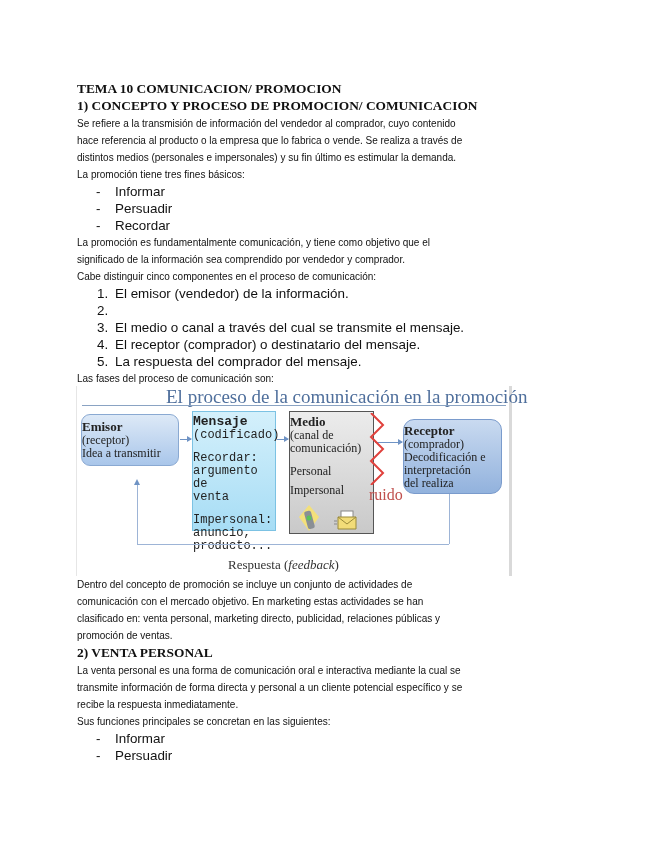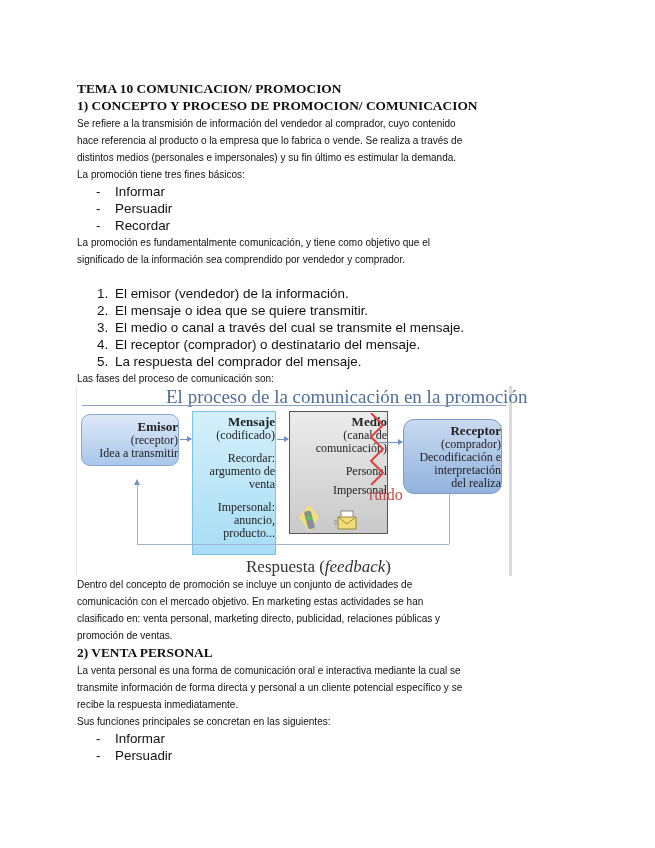--- a/index.html
+++ b/index.html
@@ -10,33 +10,33 @@
   .bullet { position: absolute; left: 96px; font-family: "Liberation Sans", sans-serif; font-size: 13.4px; color: #111; line-height: 17px; }
   .bullet-text { position: absolute; left: 115px; font-family: "Liberation Sans", sans-serif; font-size: 13.4px; color: #111; white-space: nowrap; line-height: 17px; }
   .num { position: absolute; left: 97px; font-family: "Liberation Sans", sans-serif; font-size: 13.4px; color: #111; line-height: 17px; }
 
   
   .diagram { position: absolute; left: 76px; top: 386px; width: 430px; height: 190px; background: #fff; font-family: "Liberation Serif", serif; }
   .diagram .frame-right { position: absolute; left: 433px; top: 0; width: 3px; height: 190px; background: #d9d9d9; }
   .diagram .frame-left { position: absolute; left: 0; top: 0; width: 1px; height: 190px; background: #e6e6e6; }
   .d-title { position: absolute; left: 90px; top: 0; font-size: 19px; color: #4f6f9c; white-space: nowrap; }
   .d-rule { position: absolute; left: 6px; top: 19px; width: 424px; height: 1px; background: #8aa3c3; }
-  .box { position: absolute; text-align: right; color: #222; font-size: 12px; line-height: 13px; box-sizing: border-box; }
+  .box { position: absolute; text-align: left; color: #222; font-size: 12px; line-height: 13px; box-sizing: border-box; }
   .box b { font-size: 13px; }
   .emisor { left: 5px; top: 28px; width: 98px; height: 52px; border-radius: 9px; background: linear-gradient(#dde9f7, #a9c6ea); border: 1px solid #8aa9d2; padding-top: 5px; }
-  .mensaje { left: 116px; top: 25px; width: 84px; height: 144px; background: linear-gradient(#d4f0fb, #a7ddf5); border: 1px solid #7cc2e3; padding-top: 3px; }
-  .medio { left: 213px; top: 25px; width: 99px; height: 123px; background: linear-gradient(#ececec, #c9c9c9); border: 1px solid #555; padding-top: 3px; }
+  .mensaje { left: 116px; top: 25px; width: 84px; height: 120px; background: linear-gradient(#d4f0fb, #a7ddf5); border: 1px solid #7cc2e3; padding-top: 3px; font-family: Liberation Mono, monospace; }
+  .medio { left: 213px; top: 25px; width: 85px; height: 123px; background: linear-gradient(#ececec, #c9c9c9); border: 1px solid #555; padding-top: 3px; }
   .receptor { left: 327px; top: 33px; width: 99px; height: 75px; border-radius: 11px; background: linear-gradient(#c9daf0, #92b2dd); border: 1px solid #7a9bcc; padding-top: 4px; }
   .arrow-h { position: absolute; height: 1px; background: #6f93c4; }
   .arrow-h::after { content: ""; position: absolute; right: -1px; top: -3px; border-left: 5px solid #6f93c4; border-top: 3.5px solid transparent; border-bottom: 3.5px solid transparent; }
   .fb-line-h { position: absolute; left: 61px; top: 158px; width: 312px; height: 1px; background: #9db4d6; }
   .fb-line-v1 { position: absolute; left: 61px; top: 98px; width: 1px; height: 60px; background: #9db4d6; }
   .fb-line-v2 { position: absolute; left: 373px; top: 108px; width: 1px; height: 50px; background: #9db4d6; }
   .fb-arrowhead { position: absolute; left: 58px; top: 93px; border-bottom: 6px solid #6f93c4; border-left: 3.5px solid transparent; border-right: 3.5px solid transparent; }
-  .feedback { position: absolute; left: 170px; top: 171px; font-size: 17px; color: #333; white-space: nowrap; }
+  .feedback { position: absolute; left: 152px; top: 171px; font-size: 13px; color: #333; white-space: nowrap; }
   .ruido { position: absolute; left: 293px; top: 100px; font-size: 16px; color: #c0504d; }
   .zig { position: absolute; left: 292px; top: 27px; }
   .icon-phone { position: absolute; left: 221px; top: 117px; }
   .icon-mail { position: absolute; left: 258px; top: 123px; }
 </style>
 </head>
 <body>
 
 <div class="page">
 
@@ -50,25 +50,25 @@
 
   <div class="bullet" style="top:183px">-</div>
   <div class="bullet-text" style="top:183px">Informar</div>
   <div class="bullet" style="top:200px">-</div>
   <div class="bullet-text" style="top:200px">Persuadir</div>
   <div class="bullet" style="top:217px">-</div>
   <div class="bullet-text" style="top:217px">Recordar</div>
 
   <div class="txt" style="top:234px">La promoción es fundamentalmente comunicación, y tiene como objetivo que el</div>
   <div class="txt" style="top:251px">significado de la información sea comprendido por vendedor y comprador.</div>
+  <div class="txt" style="top:268px">Cabe distinguir cinco componentes en el proceso de comunicación:</div>
 
   <div class="num" style="top:285px">1.</div>
   <div class="bullet-text" style="top:285px">El emisor (vendedor) de la información.</div>
   <div class="num" style="top:302px">2.</div>
-  <div class="bullet-text" style="top:302px">El mensaje o idea que se quiere transmitir.</div>
   <div class="num" style="top:319px">3.</div>
   <div class="bullet-text" style="top:319px">El medio o canal a través del cual se transmite el mensaje.</div>
   <div class="num" style="top:336px">4.</div>
   <div class="bullet-text" style="top:336px">El receptor (comprador) o destinatario del mensaje.</div>
   <div class="num" style="top:353px">5.</div>
   <div class="bullet-text" style="top:353px">La respuesta del comprador del mensaje.</div>
 
   <div class="txt" style="top:370px">Las fases del proceso de comunicación son:</div>
 
   <div class="diagram">

